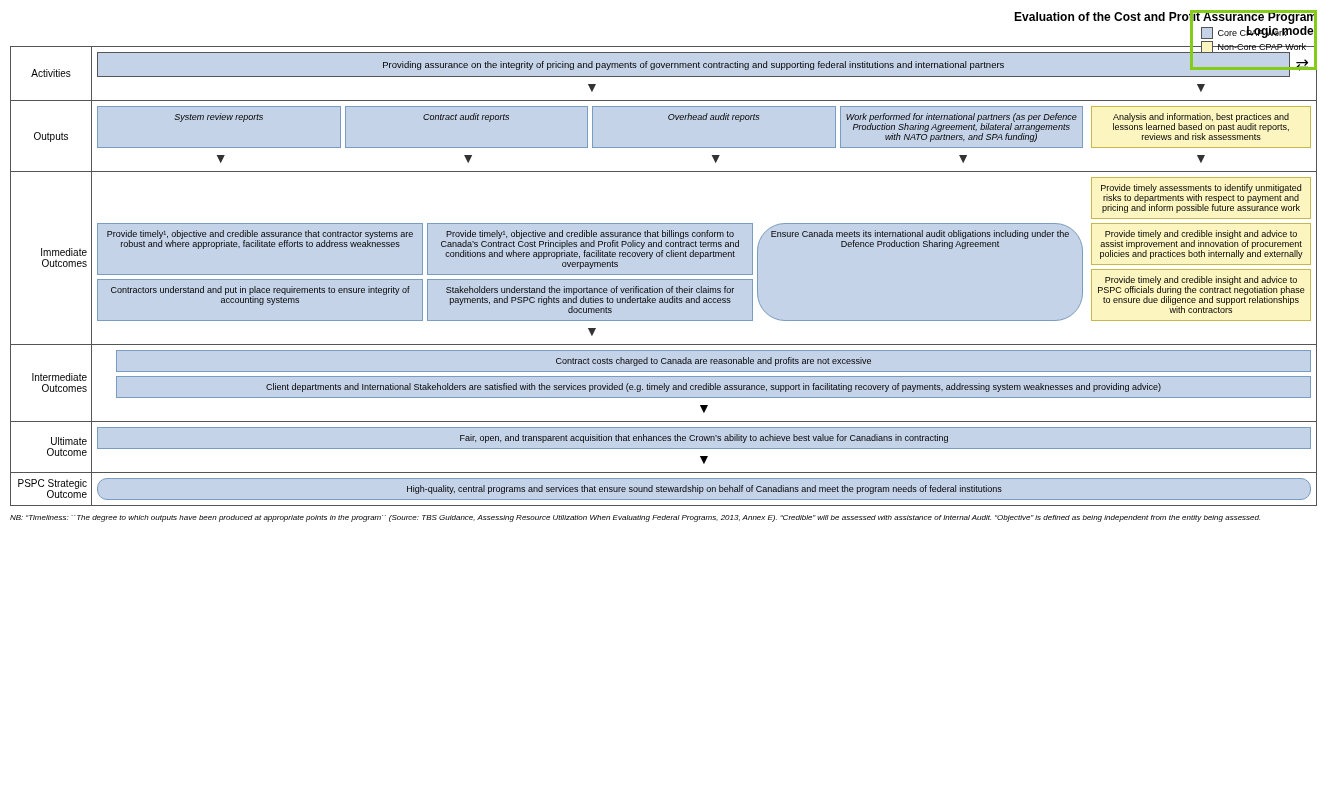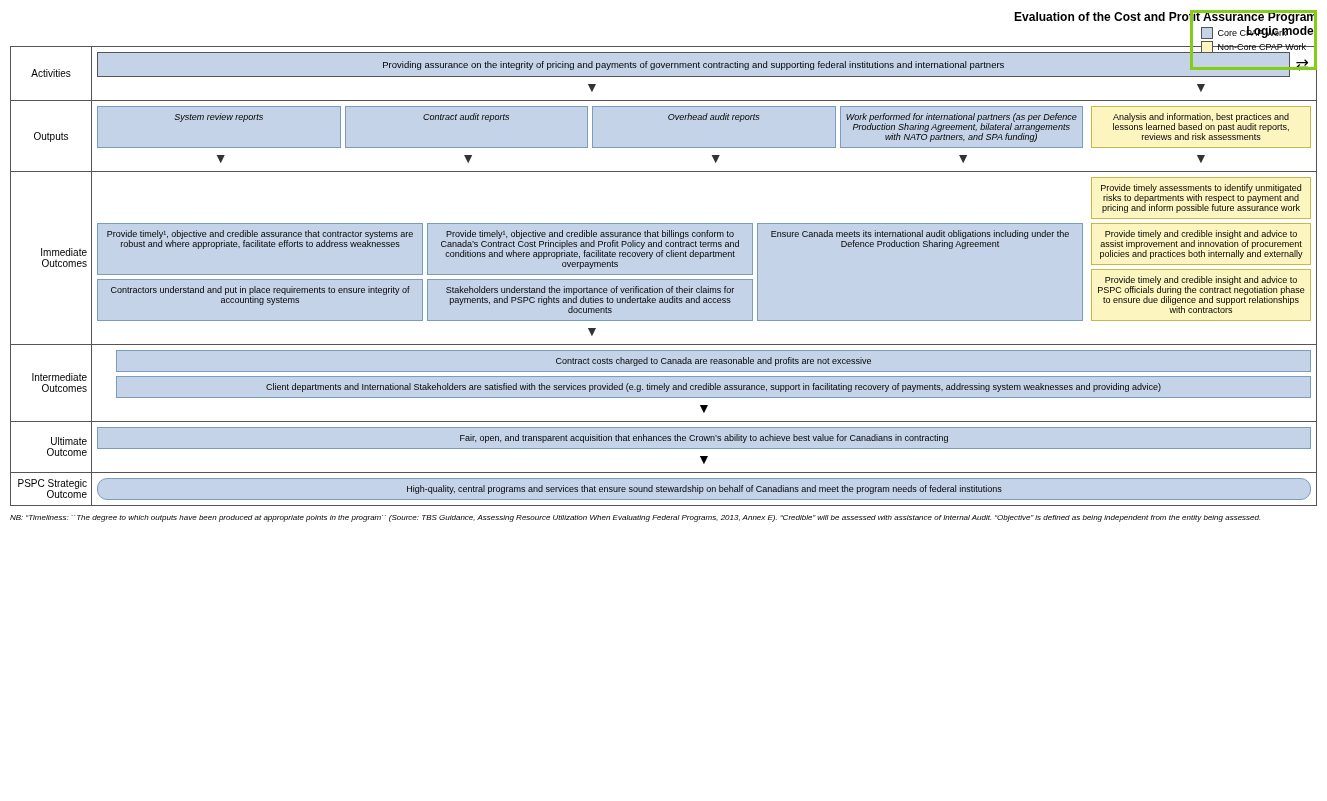--- a/index.html
+++ b/index.html
@@ -131,21 +131,21 @@
     <div class="layout-row">
       <div class="label-col">
         <span>Immediate Outcomes</span>
       </div>
       <div class="content-col">
         <div class="flex-row" style="align-items:flex-end;">
 
           <div style="flex:1; display:grid; grid-template-columns: 1fr 1fr 1fr; grid-template-rows: auto auto; gap:4px;">
       <div class="inner-box" style="grid-column:1; grid-row:1;">Provide timely¹, objective and credible assurance that contractor systems are robust and where appropriate, facilitate efforts to address weaknesses</div>
       <div class="inner-box" style="grid-column:2; grid-row:1;">Provide timely¹, objective and credible assurance that billings conform to Canada’s Contract Cost Principles and Profit Policy and contract terms and conditions and where appropriate, facilitate recovery of client department overpayments</div>
-      <div class="inner-box" style="grid-column:3; grid-row:1/3;">Ensure Canada meets its international audit obligations including under the Defence Production Sharing Agreement</div>
+      <div class="inner-box" style="grid-column:3; grid-row:1/3;border-radius:28px;">Ensure Canada meets its international audit obligations including under the Defence Production Sharing Agreement</div>
       <div class="inner-box" style="grid-column:1; grid-row:2;">Contractors understand and put in place requirements to ensure integrity of accounting systems</div>
       <div class="inner-box" style="grid-column:2; grid-row:2;">Stakeholders understand the importance of verification of their claims for payments, and PSPC rights and duties to undertake audits and access documents</div>
     </div>
 
           <div style="width:220px; margin-left:4px; display:flex; flex-direction:column; gap:4px;">
             <div class="inner-box-yellow">
               <span>Provide timely assessments to identify unmitigated risks to departments with respect to payment and pricing and inform possible future assurance work</span>
             </div>
             <div class="inner-box-yellow">
               <span>Provide timely and credible insight and advice to assist improvement and innovation of procurement policies and practices both internally and externally</span>

